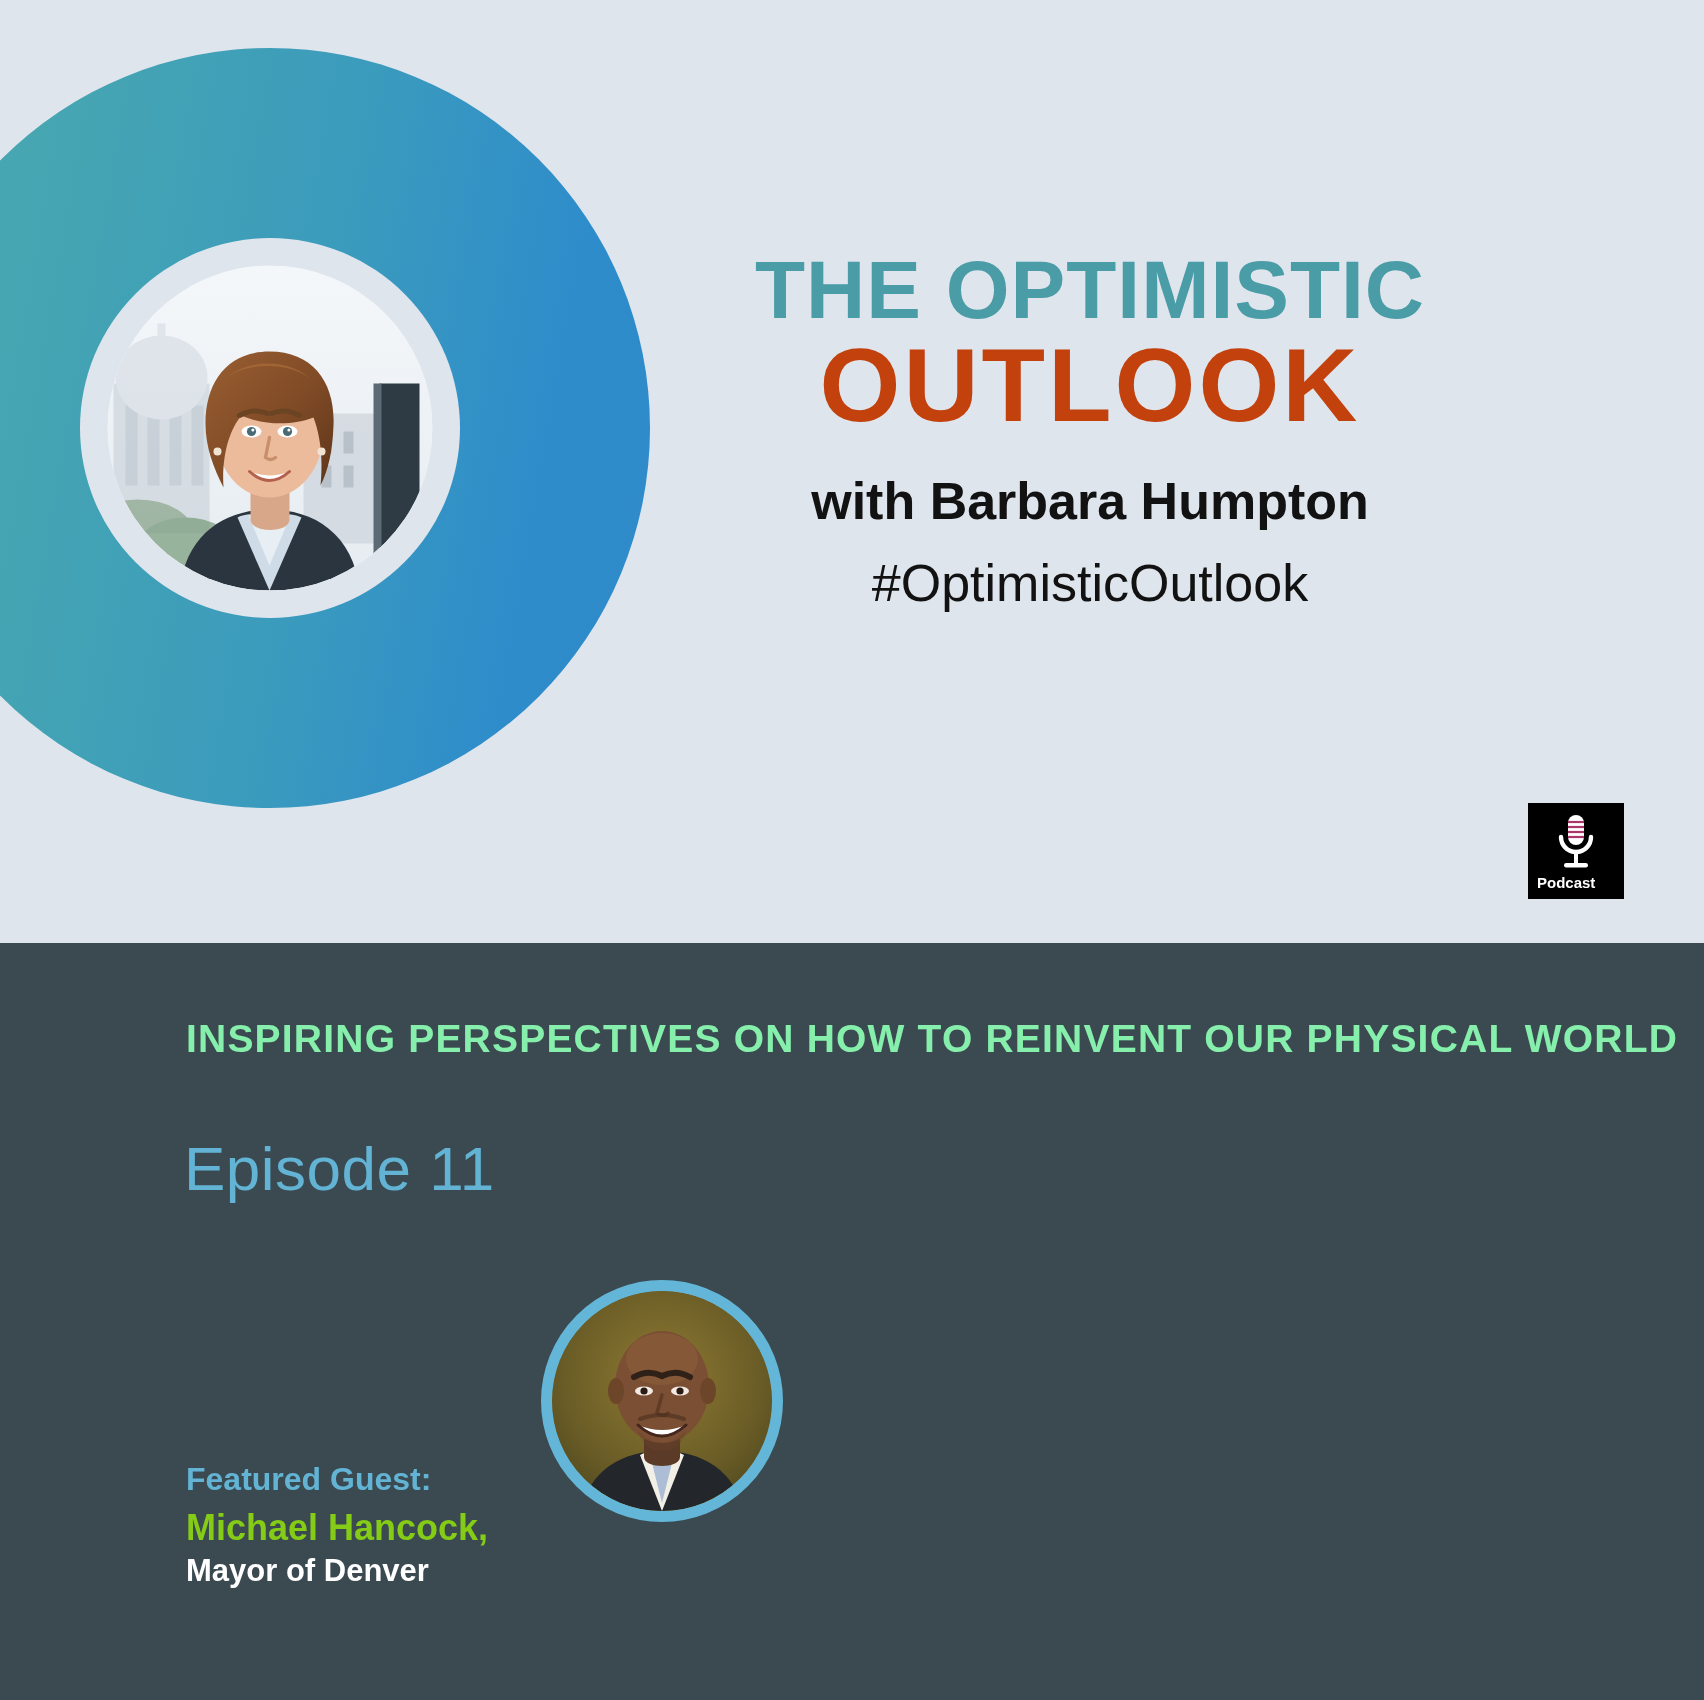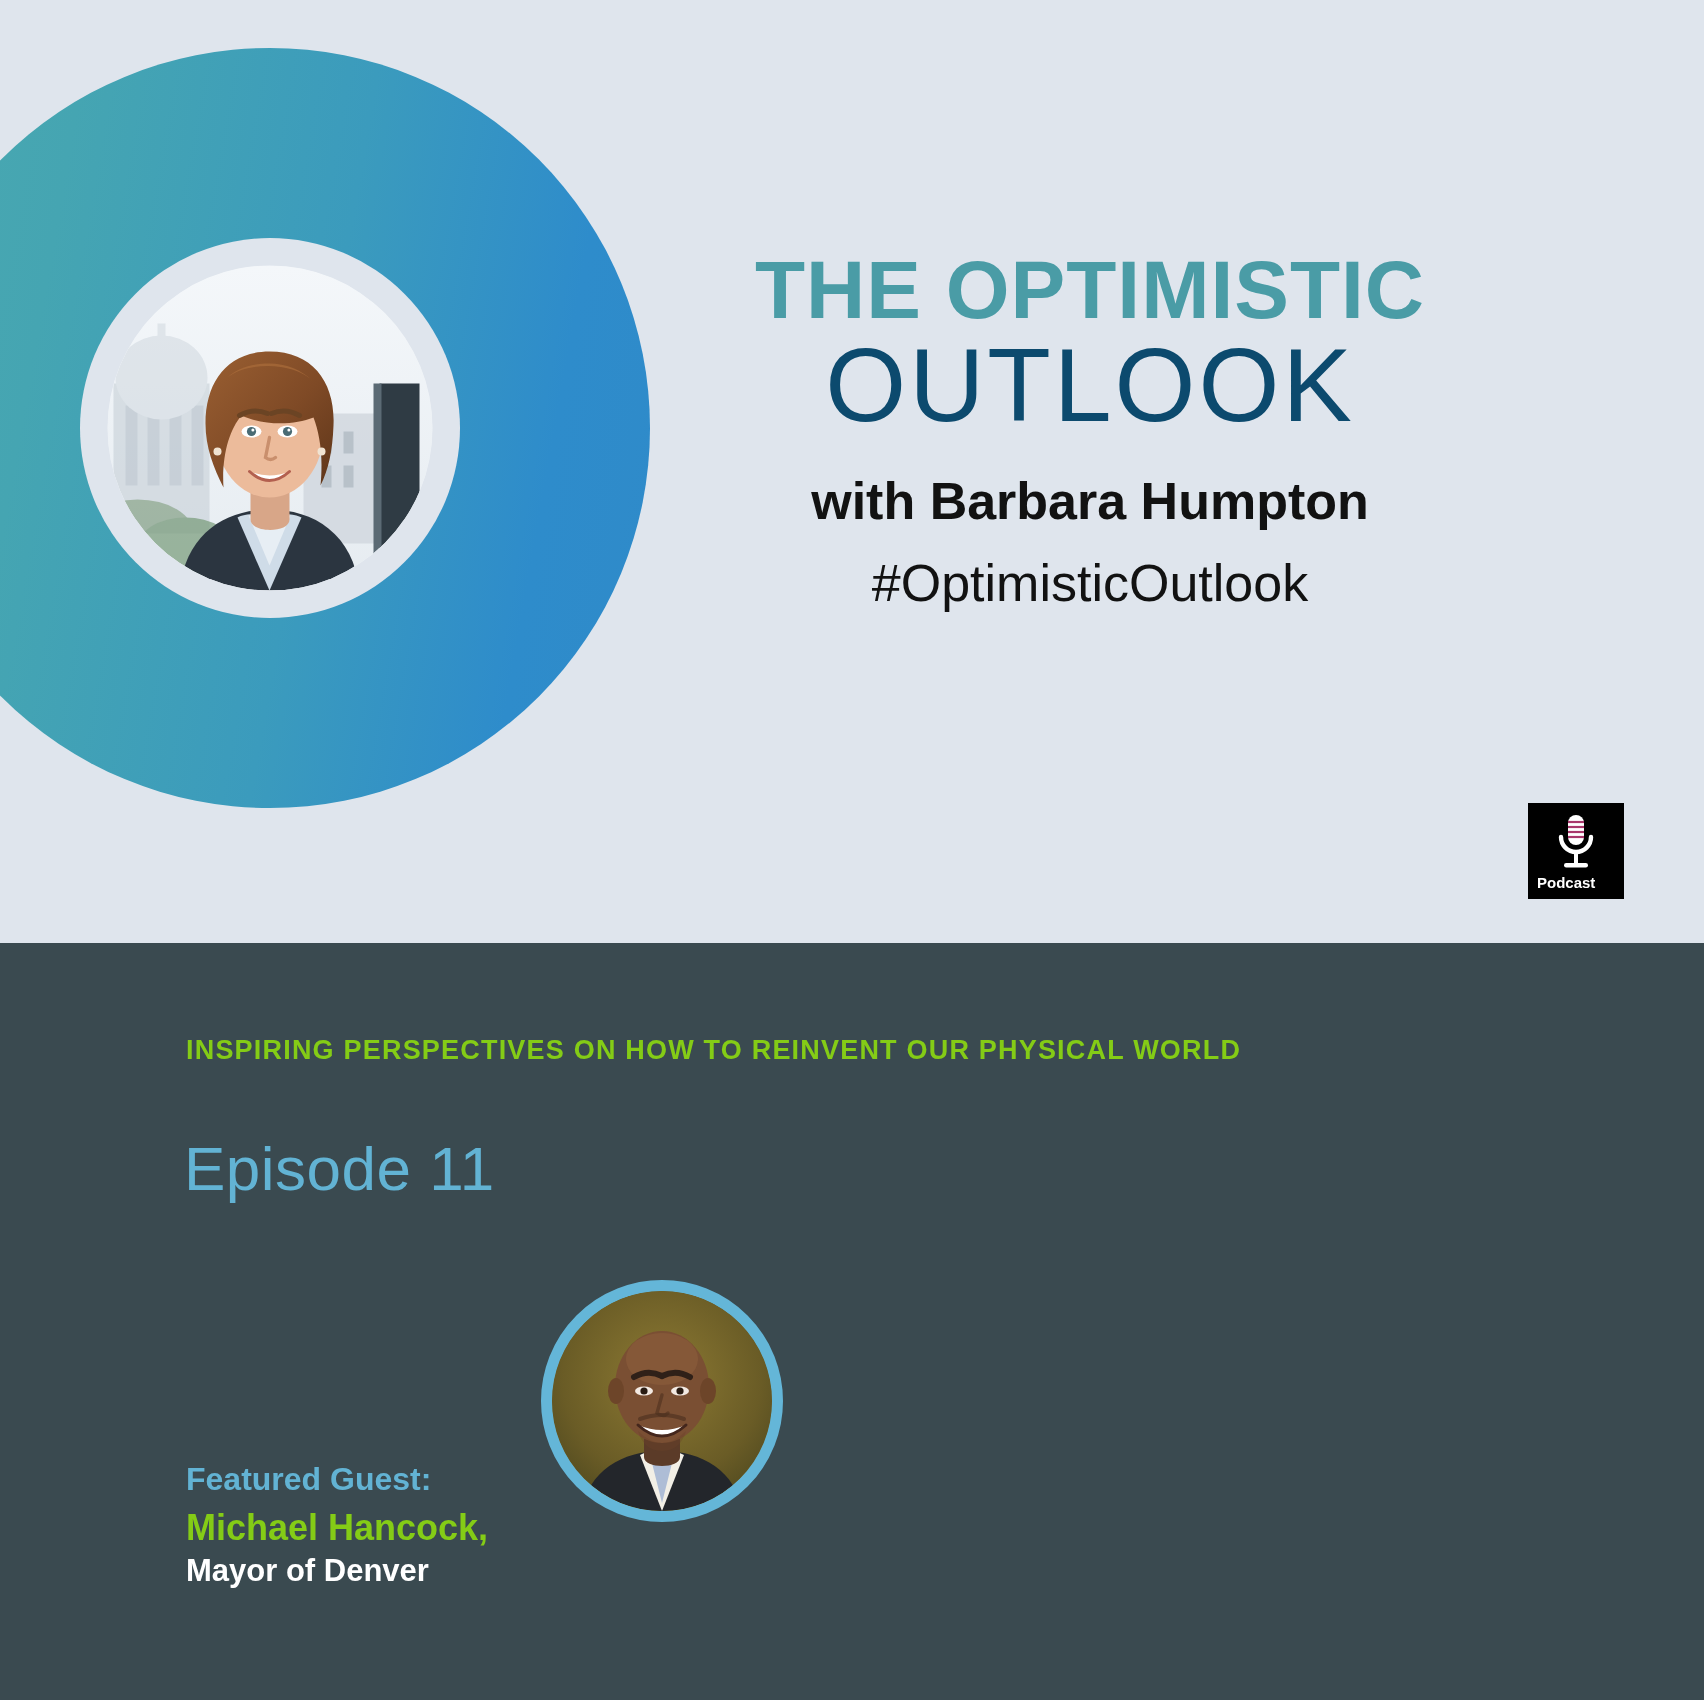--- a/index.html
+++ b/index.html
@@ -73,22 +73,22 @@
   }
   .brand-line1 {
     color: #4a9ca6;
     font-weight: 700;
     font-size: 82px;
     line-height: 0.97;
     letter-spacing: 1px;
     white-space: nowrap;
   }
   .brand-line2 {
-    color: #0c4a6e;
-    font-weight: 400;
+    color: #c2410c;
+    font-weight: 700;
     font-size: 104px;
     line-height: 1.06;
     letter-spacing: 3px;
     white-space: nowrap;
   }
   .brand-host {
     margin-top: 30px;
     color: #121212;
     font-weight: 700;
     font-size: 52px;
@@ -139,23 +139,23 @@
     top: 943px;
     width: 1704px;
     height: 757px;
     background: #3a4a50;
     overflow: hidden;
   }
 
   .tagline {
     position: absolute;
     left: 186px;
-    top: 92px;
-    color: #84cc16;
-    font-size: 27px;
+    top: 74px;
+    color: #86efac;
+    font-size: 39px;
     font-weight: 700;
     letter-spacing: 1.2px;
     white-space: nowrap;
   }
 
   .episode-number {
     position: absolute;
     left: 184px;
     top: 190px;
     color: #62b3d4;

